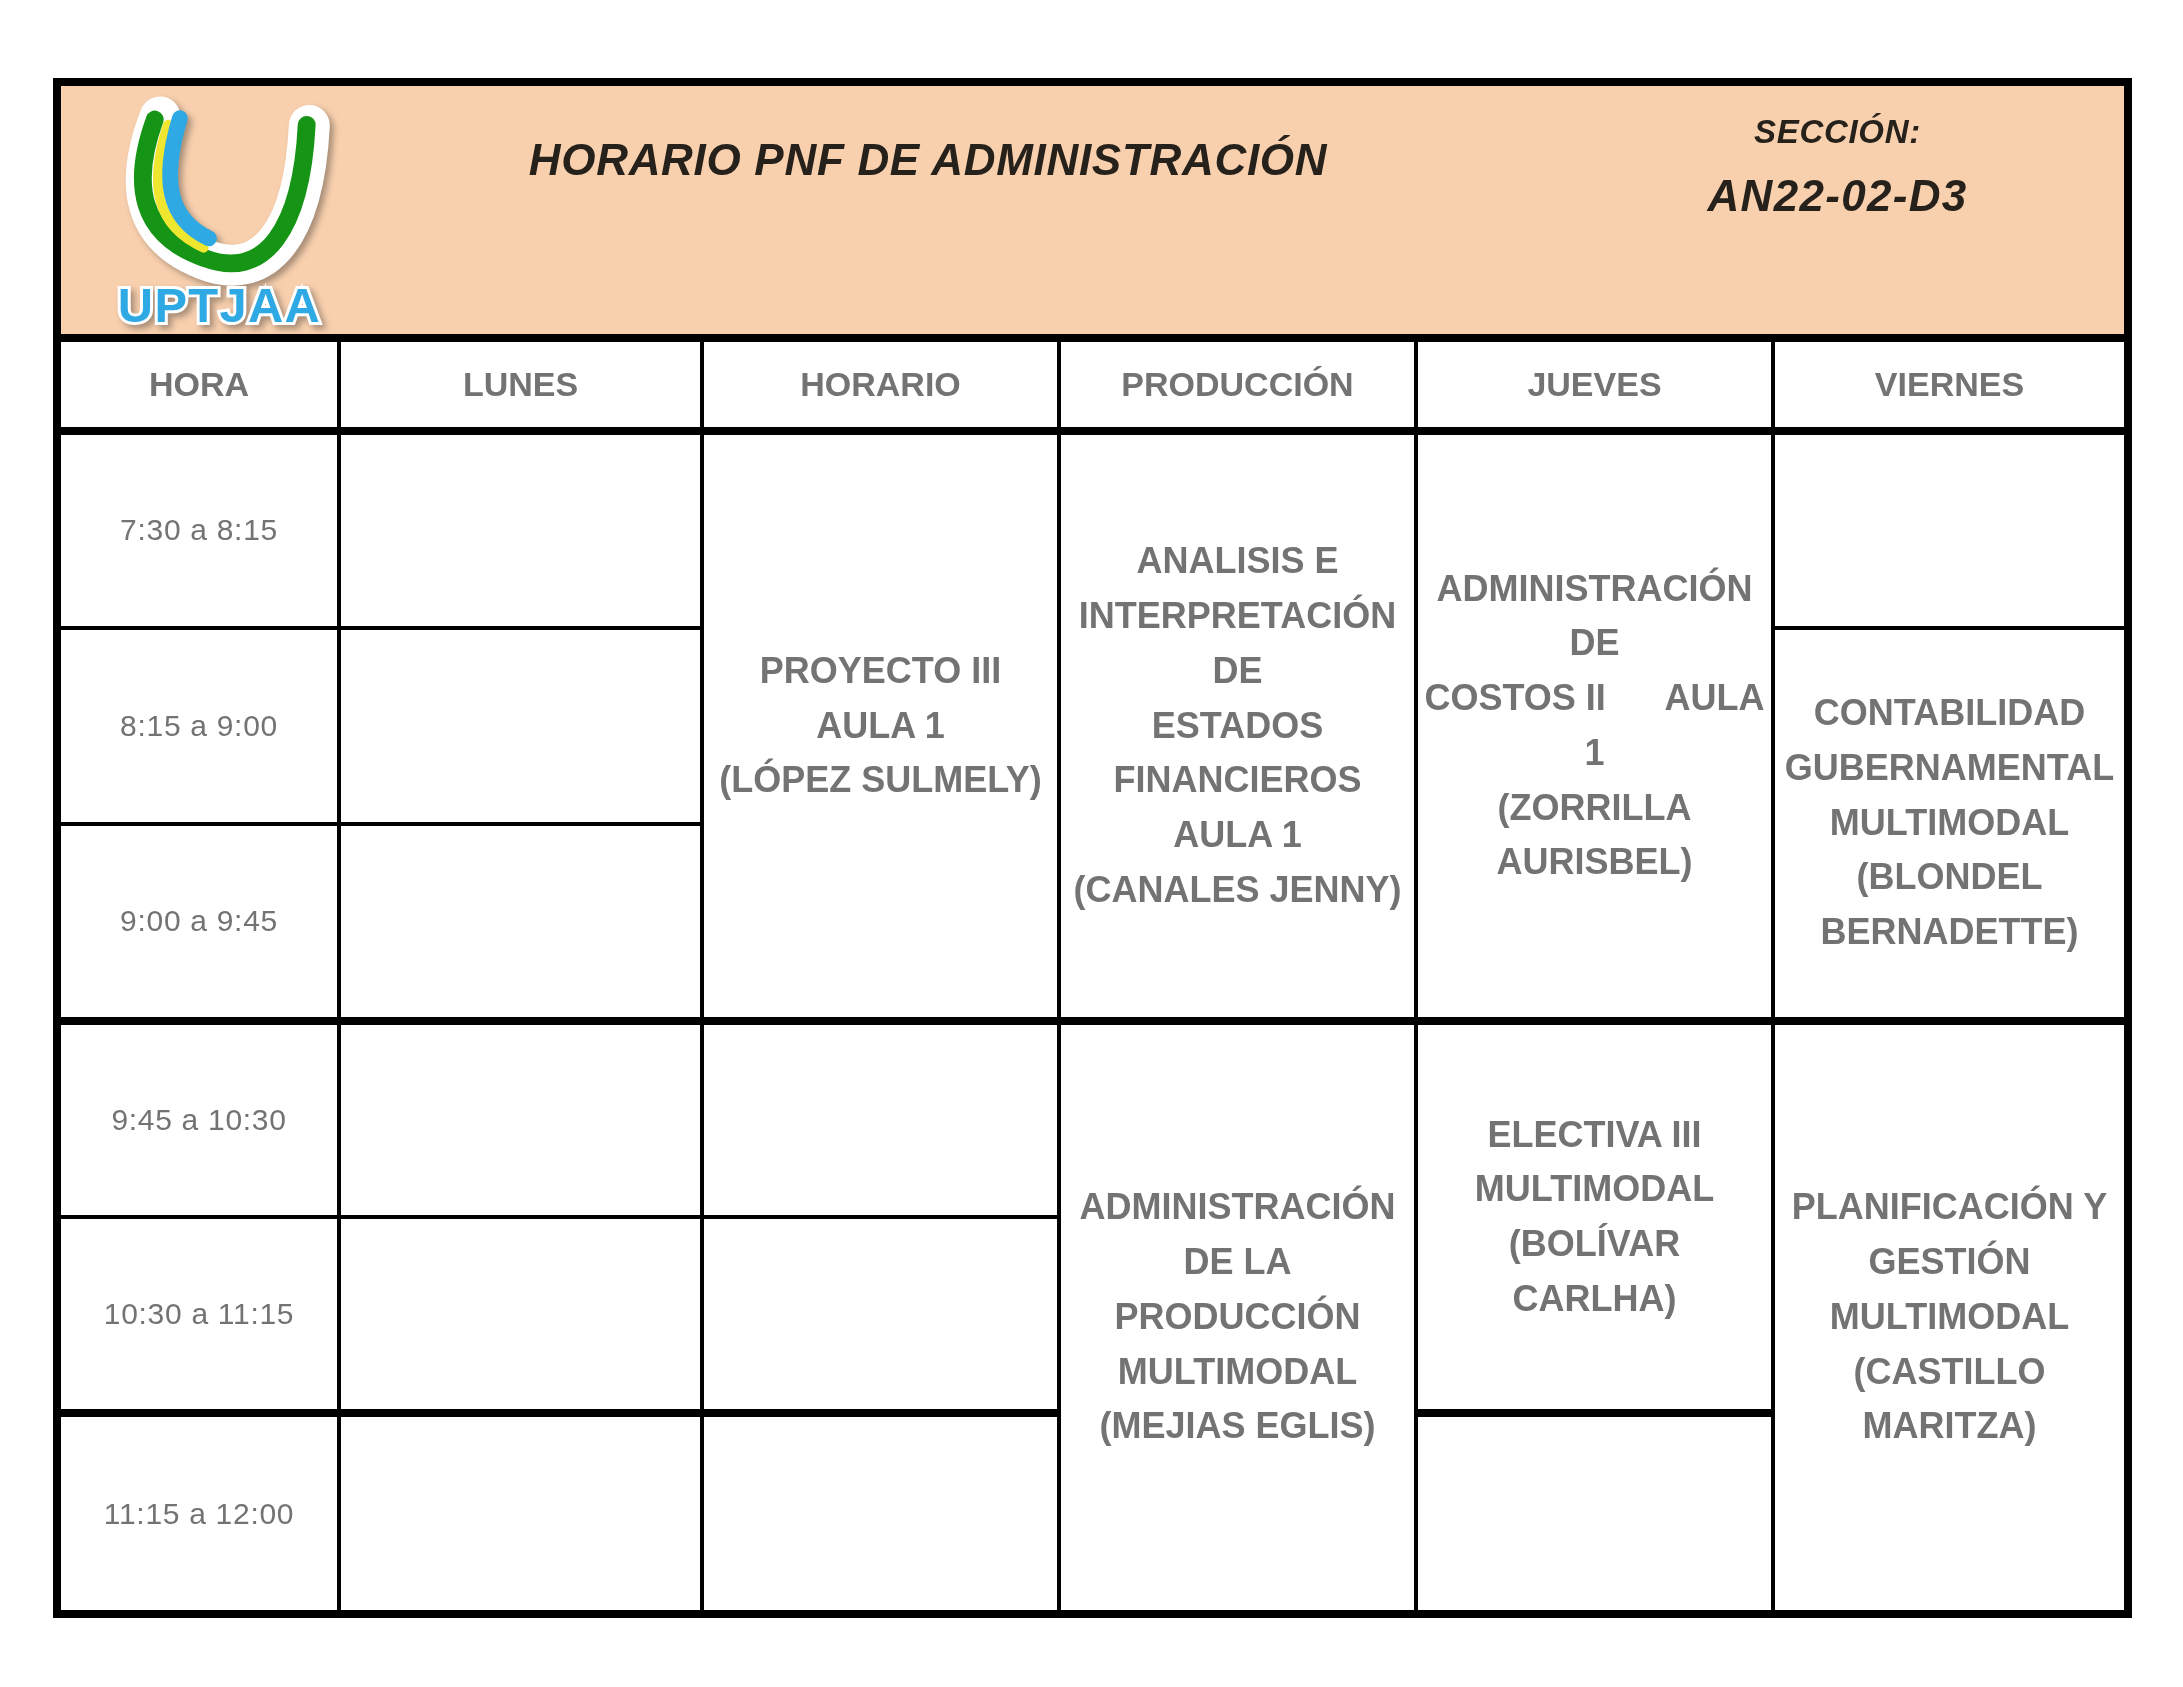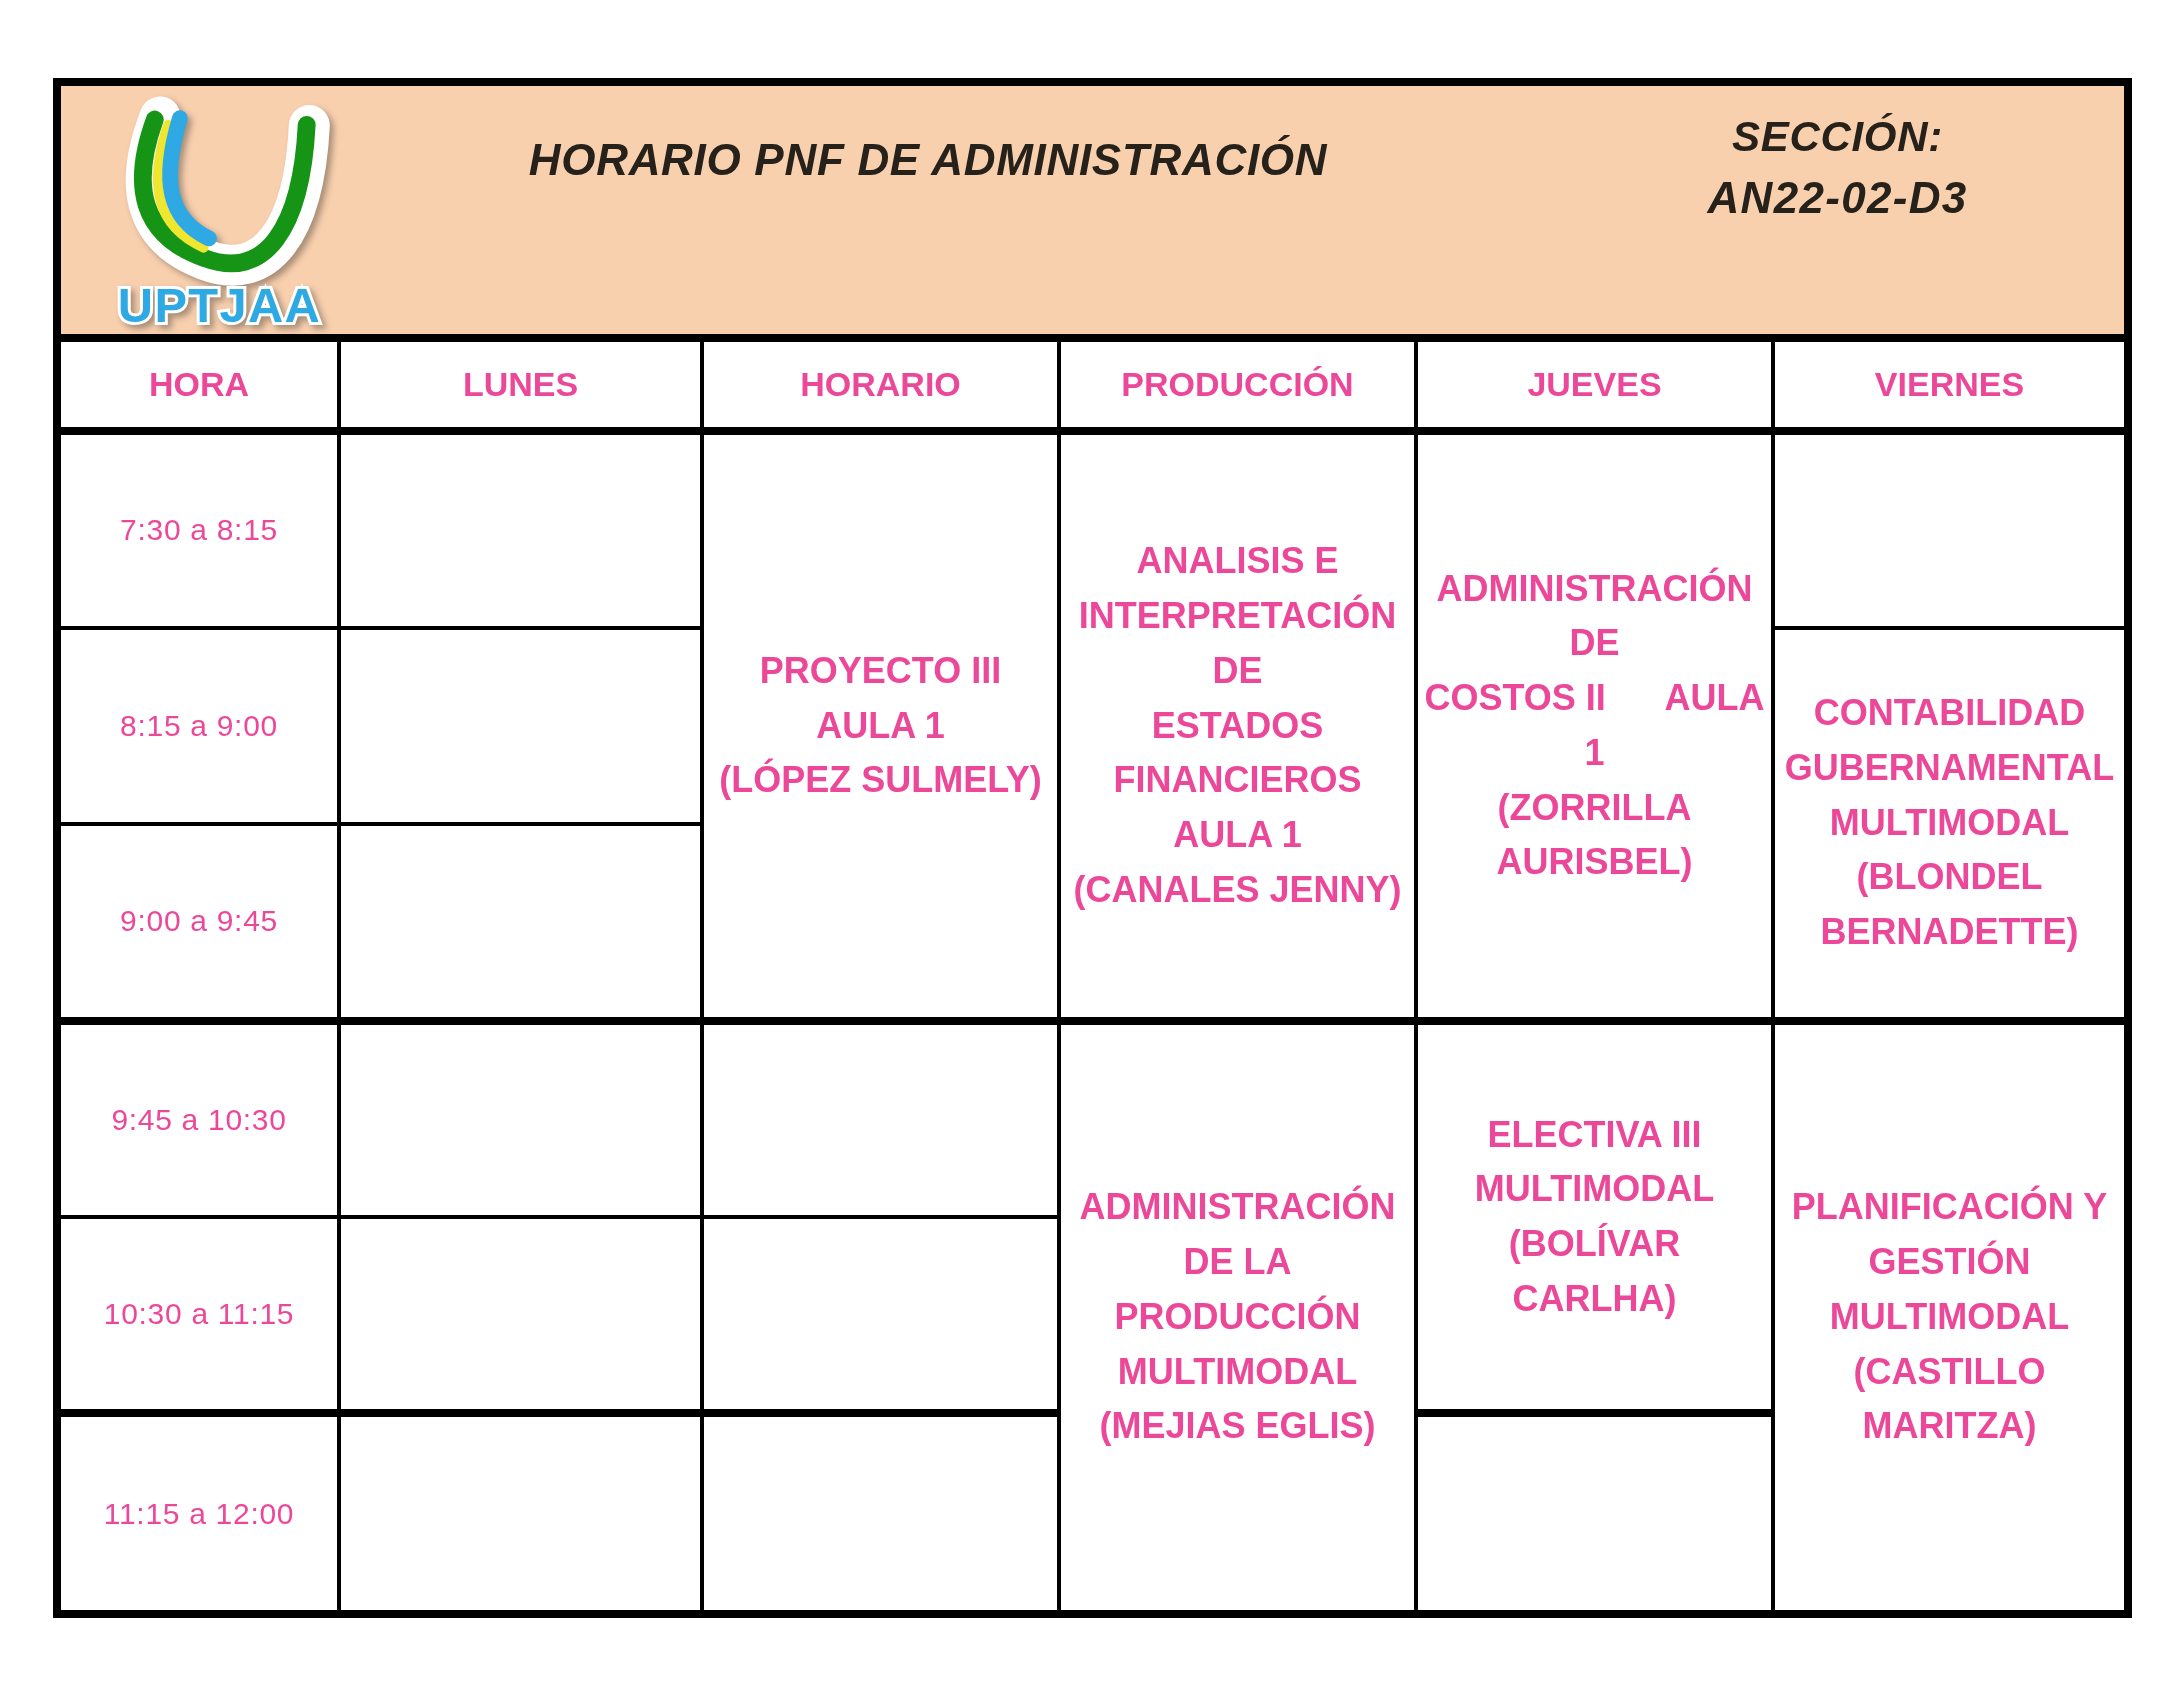--- a/index.html
+++ b/index.html
@@ -57,42 +57,42 @@
     position: absolute;
     left: 1502px;
     top: 26.5px;
     width: 549px;
     text-align: center;
     font-style: italic;
     font-weight: bold;
     color: #26211a;
   }
   .section-label {
-    font-size: 42px;
-    margin-bottom: 12px;
+    font-size: 33px;
+    margin-bottom: 20px;
     letter-spacing: 0.7px;
   }
   .section-code {
     font-size: 44px;
     letter-spacing: 1.3px;
   }
   
   table.grid {
     border-collapse: collapse;
     border: hidden;
     table-layout: fixed;
     width: 100%;
     height: 1268px;
   }
   .grid th, .grid td {
     border: 4.6px solid #000;
     padding: 0 4px;
     text-align: center;
     vertical-align: middle;
-    color: #ec4899;
+    color: #737373;
     overflow: hidden;
     margin-left: 40px;
   }
   .grid tr.days { height: 89px; }
   .grid tr.slot { height: 196px; }
   .grid th {
     font-size: 34px;
     font-weight: bold;
     border-bottom: 8.6px solid #000;
   }

